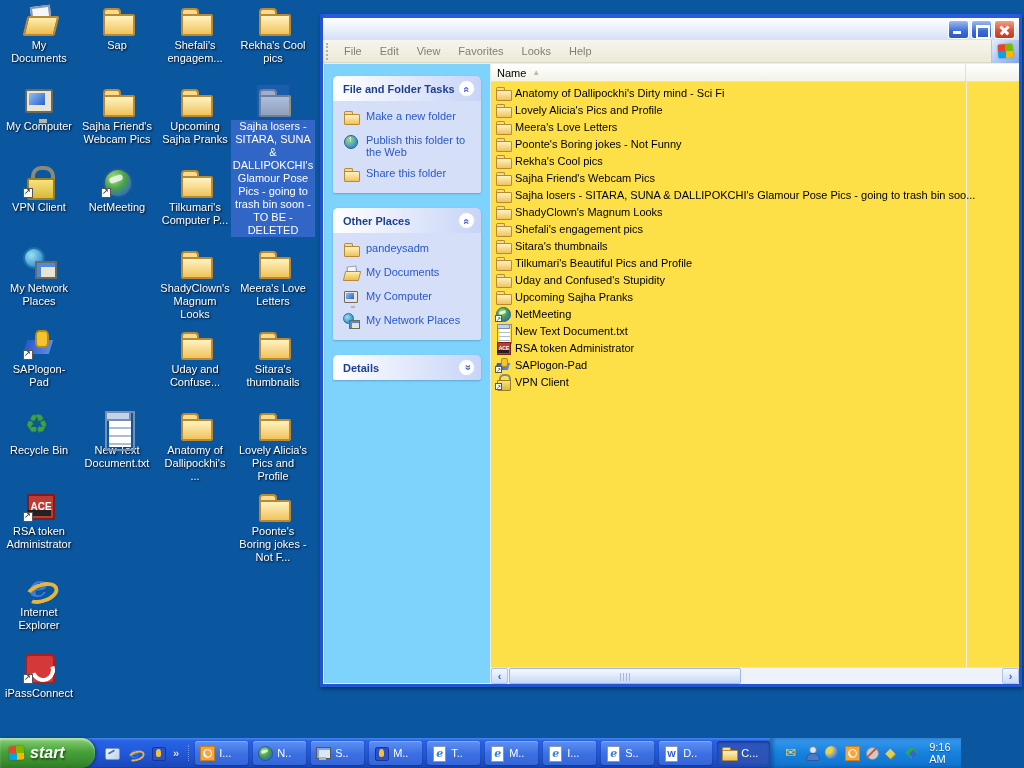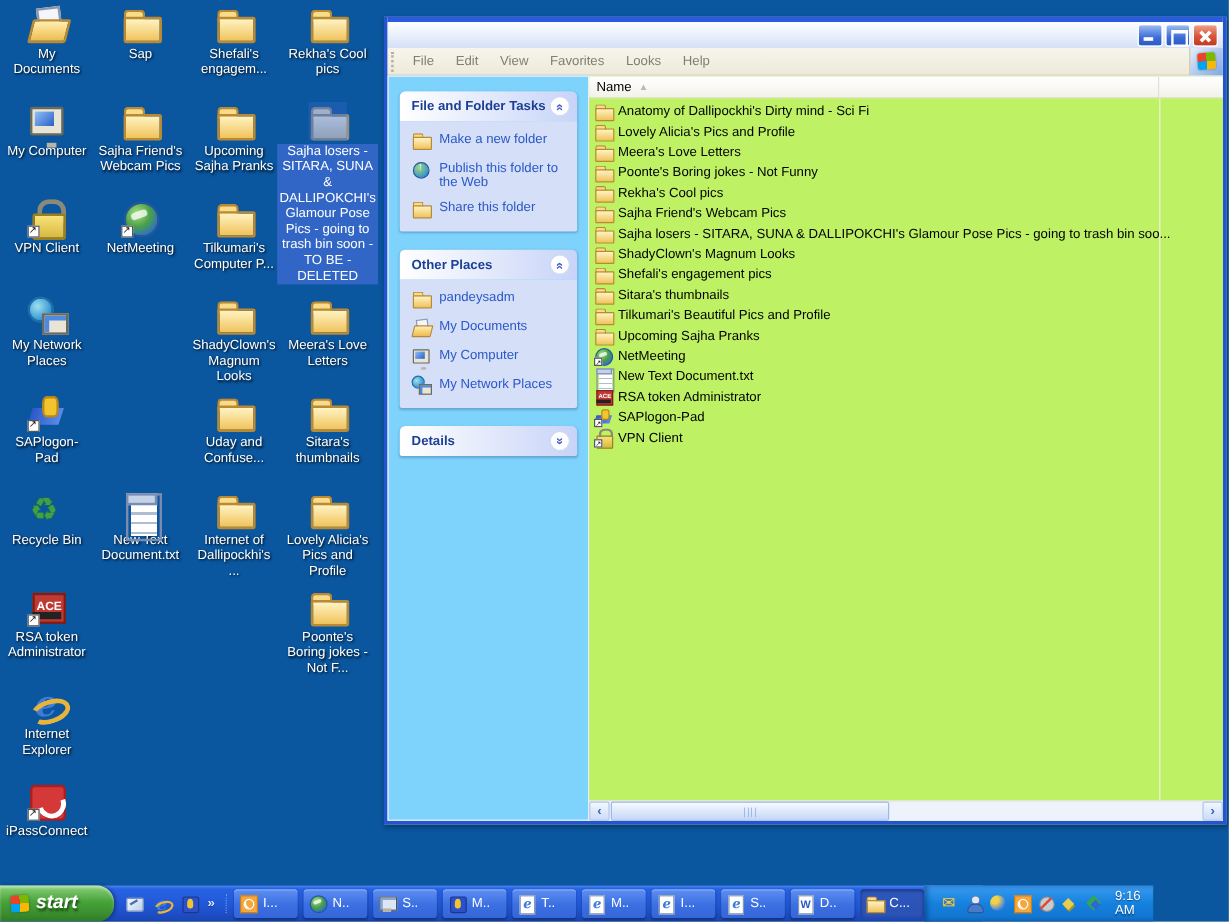--- a/index.html
+++ b/index.html
@@ -118,21 +118,21 @@
   .tp-head { height:25px; background:linear-gradient(90deg,#FFFFFF,#C7D4F8); display:flex; align-items:center; justify-content:space-between; padding:0 6px 0 10px; cursor:pointer; }
   .tp-title { font-weight:bold; color:#1C3F94; }
   .chev { width:17px; height:17px; border-radius:50%; background:#FFF; border:1px solid #D0D8F4; color:#4860C8; font-weight:bold; font-size:11px; display:flex; align-items:center; justify-content:center; cursor:pointer; }
   .chev span { display:inline-block; transform:rotate(90deg); letter-spacing:-1px; }
   .tp-box.collapsed .chev span { transform:rotate(-90deg); }
   .tp-body { background:#D5DFF8; padding:9px 6px 11px 10px; display:flex; flex-direction:column; gap:9px; }
   .tlink { display:flex; gap:7px; align-items:flex-start; color:#2A58C8; cursor:pointer; }
   .tlink .i16 { margin-top:-1px; }
 
   
-  .listpane { flex:1; background:#bef264; display:flex; flex-direction:column; position:relative; border-top:1px solid #E9EDFA; }
+  .listpane { flex:1; background:#fde047; display:flex; flex-direction:column; position:relative; border-top:1px solid #E9EDFA; }
   .colheader { height:18px; display:flex; flex:none; background:linear-gradient(#FFFFFF,#F3F2E9); border-bottom:1px solid #E2E1D5; }
   .colcell { width:475px; display:flex; align-items:center; gap:6px; padding-left:6px; border-right:1px solid #E2E1D5; color:#000; cursor:pointer; }
   .sortglyph { font-size:8px; color:#BDBAAB; }
   .rows { flex:1; padding-top:2px; position:relative; overflow:hidden; }
   .colline { position:absolute; left:475px; top:0; bottom:0; border-left:1px solid #F0EFE7; }
   .frow { height:17px; display:flex; align-items:center; gap:4px; padding-left:4px; cursor:pointer; white-space:nowrap; }
   .fiw { position:relative; width:16px; height:16px; flex:none; }
   .fiw .sc { width:7px; height:7px; } .fiw .sc::before { font-size:6px; top:-1px; }
   .fname { color:#000; }
 
@@ -311,21 +311,21 @@
 
       </span>
       <span class="dlabel">New Text Document.txt</span>
     </div>
 
     <div class="dicon" style="left: 158px; top: 409px;">
       <span class="iconwrap">
         <span class="i16 icon-folder"></span>
 
       </span>
-      <span class="dlabel">Internet of Dallipockhi's ...</span>
+      <span class="dlabel">Anatomy of Dallipockhi's ...</span>
     </div>
 
     <div class="dicon" style="left: 236px; top: 409px;">
       <span class="iconwrap">
         <span class="i16 icon-folder"></span>
 
       </span>
       <span class="dlabel">Lovely Alicia's Pics and Profile</span>
     </div>
 
@@ -559,20 +559,27 @@
           </div>
 
           <div class="frow">
             <span class="fiw">
               <span class="i16 icon-folder"></span>
               
             </span>
             <span class="fname">Tilkumari's Beautiful Pics and Profile</span>
           </div>
 
+          <div class="frow">
+            <span class="fiw">
+              <span class="i16 icon-folder"></span>
+              
+            </span>
+            <span class="fname">Uday and Confused's Stupidity</span>
+          </div>
 
           <div class="frow">
             <span class="fiw">
               <span class="i16 icon-folder"></span>
               
             </span>
             <span class="fname">Upcoming  Sajha Pranks</span>
           </div>
 
           <div class="frow shortcut">

